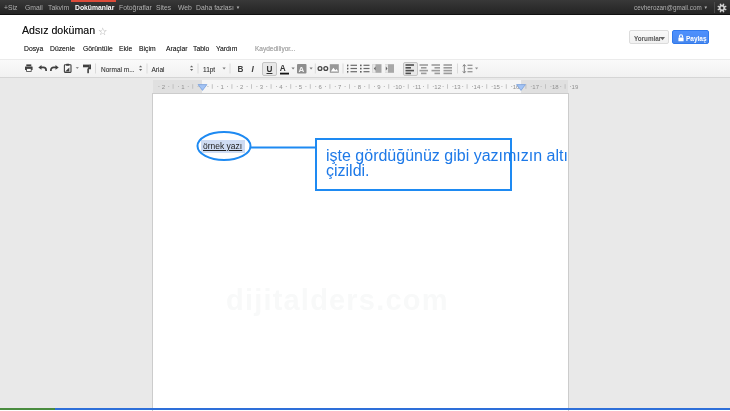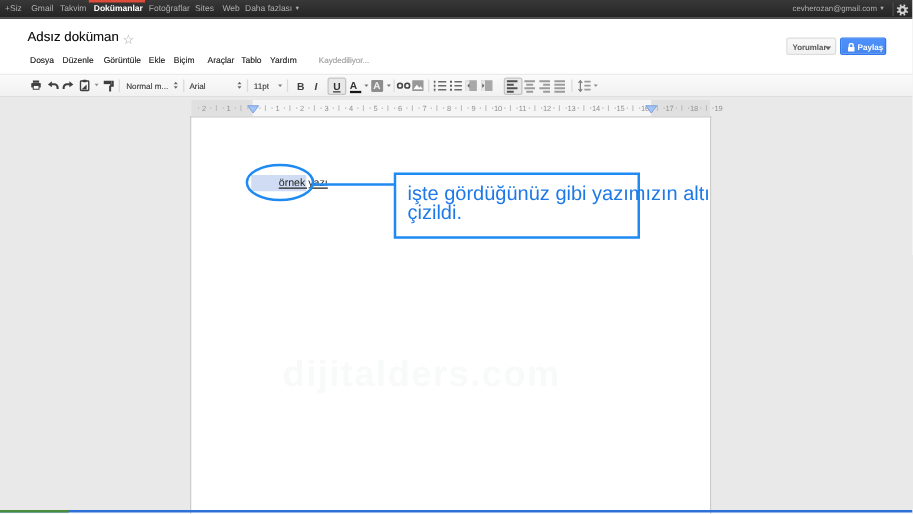--- a/index.html
+++ b/index.html
@@ -283,21 +283,21 @@
     </g>
   <path d="M45.1 4.6h8.8l-4.4 5.8z" fill="#a3c4f5" stroke="#7098d8" stroke-width="0.7"></path>
   <path d="M363.6 4.6h8.8l-4.4 5.8z" fill="#a3c4f5" stroke="#7098d8" stroke-width="0.7"></path>
 </svg>
 
 <div class="abs" style="left:152px;top:93px;width:417px;height:318px;background:#fff;border:1px solid #cccccc;border-bottom:none;"></div>
 
 <span class="abs" style="left:226px;top:284px;font-size:29px;font-weight:bold;color:#f8f9f9;letter-spacing:1.2px;">dijitalders.com</span>
 
 <div class="abs" style="left:201px;top:140px;width:44px;height:13px;background:#cfdcf3;"></div>
-<span class="abs" style="left:203px;top:141px;font-size:8.5px;color:#222;text-decoration:underline;margin-left:20px;">örnek yazı</span>
+<span class="abs" style="left:203px;top:141px;font-size:8.5px;color:#222;text-decoration:underline;">örnek yazı</span>
 <svg class="abs" style="left:190px;top:125px;" width="330" height="75" viewBox="0 0 330 75">
   <ellipse cx="34" cy="21" rx="26.5" ry="14" fill="none" stroke="#1e8af2" stroke-width="2"></ellipse>
   <line x1="60.5" y1="22.5" x2="126" y2="22.5" stroke="#1e8af2" stroke-width="2"></line>
   <rect x="126" y="14" width="195" height="51" fill="#fff" stroke="#1e8af2" stroke-width="2"></rect>
 </svg>
 <span class="abs" style="left:326px;top:148px;font-size:16px;line-height:15px;color:#1d79e8;">işte gördüğünüz gibi yazımızın altı<br>çizildi.</span>
 
 <div class="abs" style="left:0;top:408px;width:730px;height:2.4px;background:#2e6fd9;"></div>
 <div class="abs" style="left:0;top:408px;width:55px;height:2.4px;background:#4a8c3f;"></div>
 

